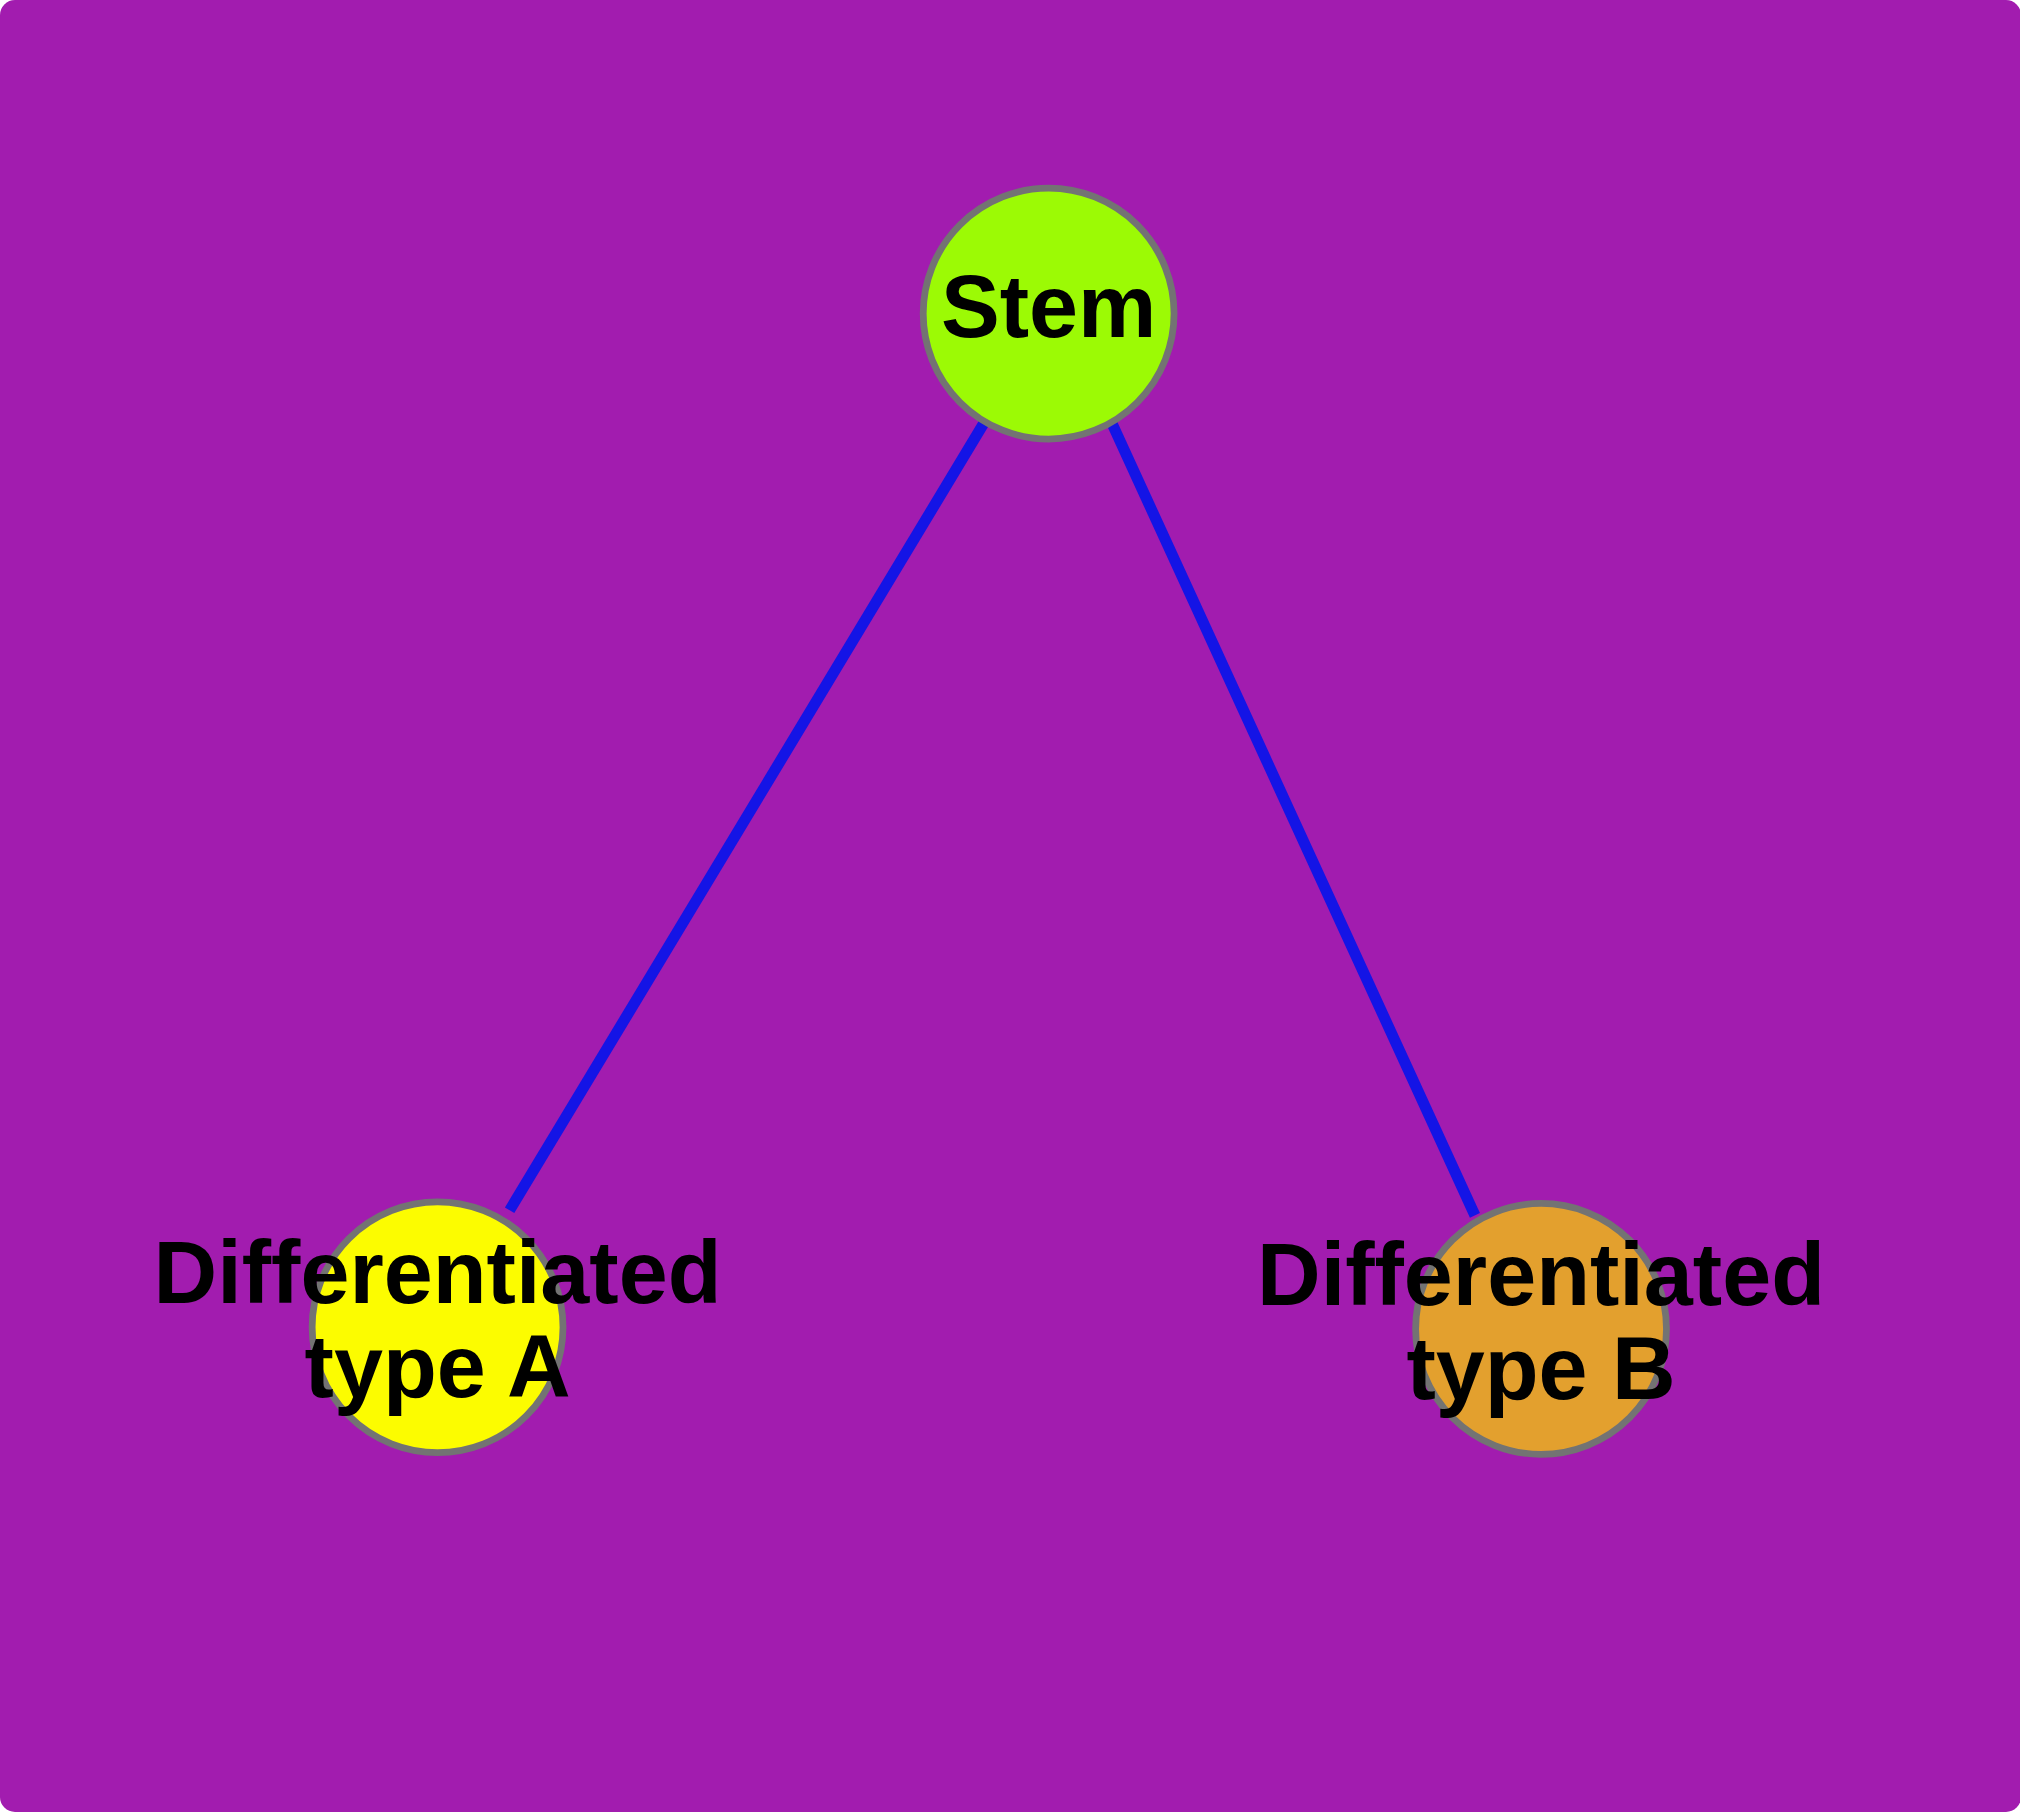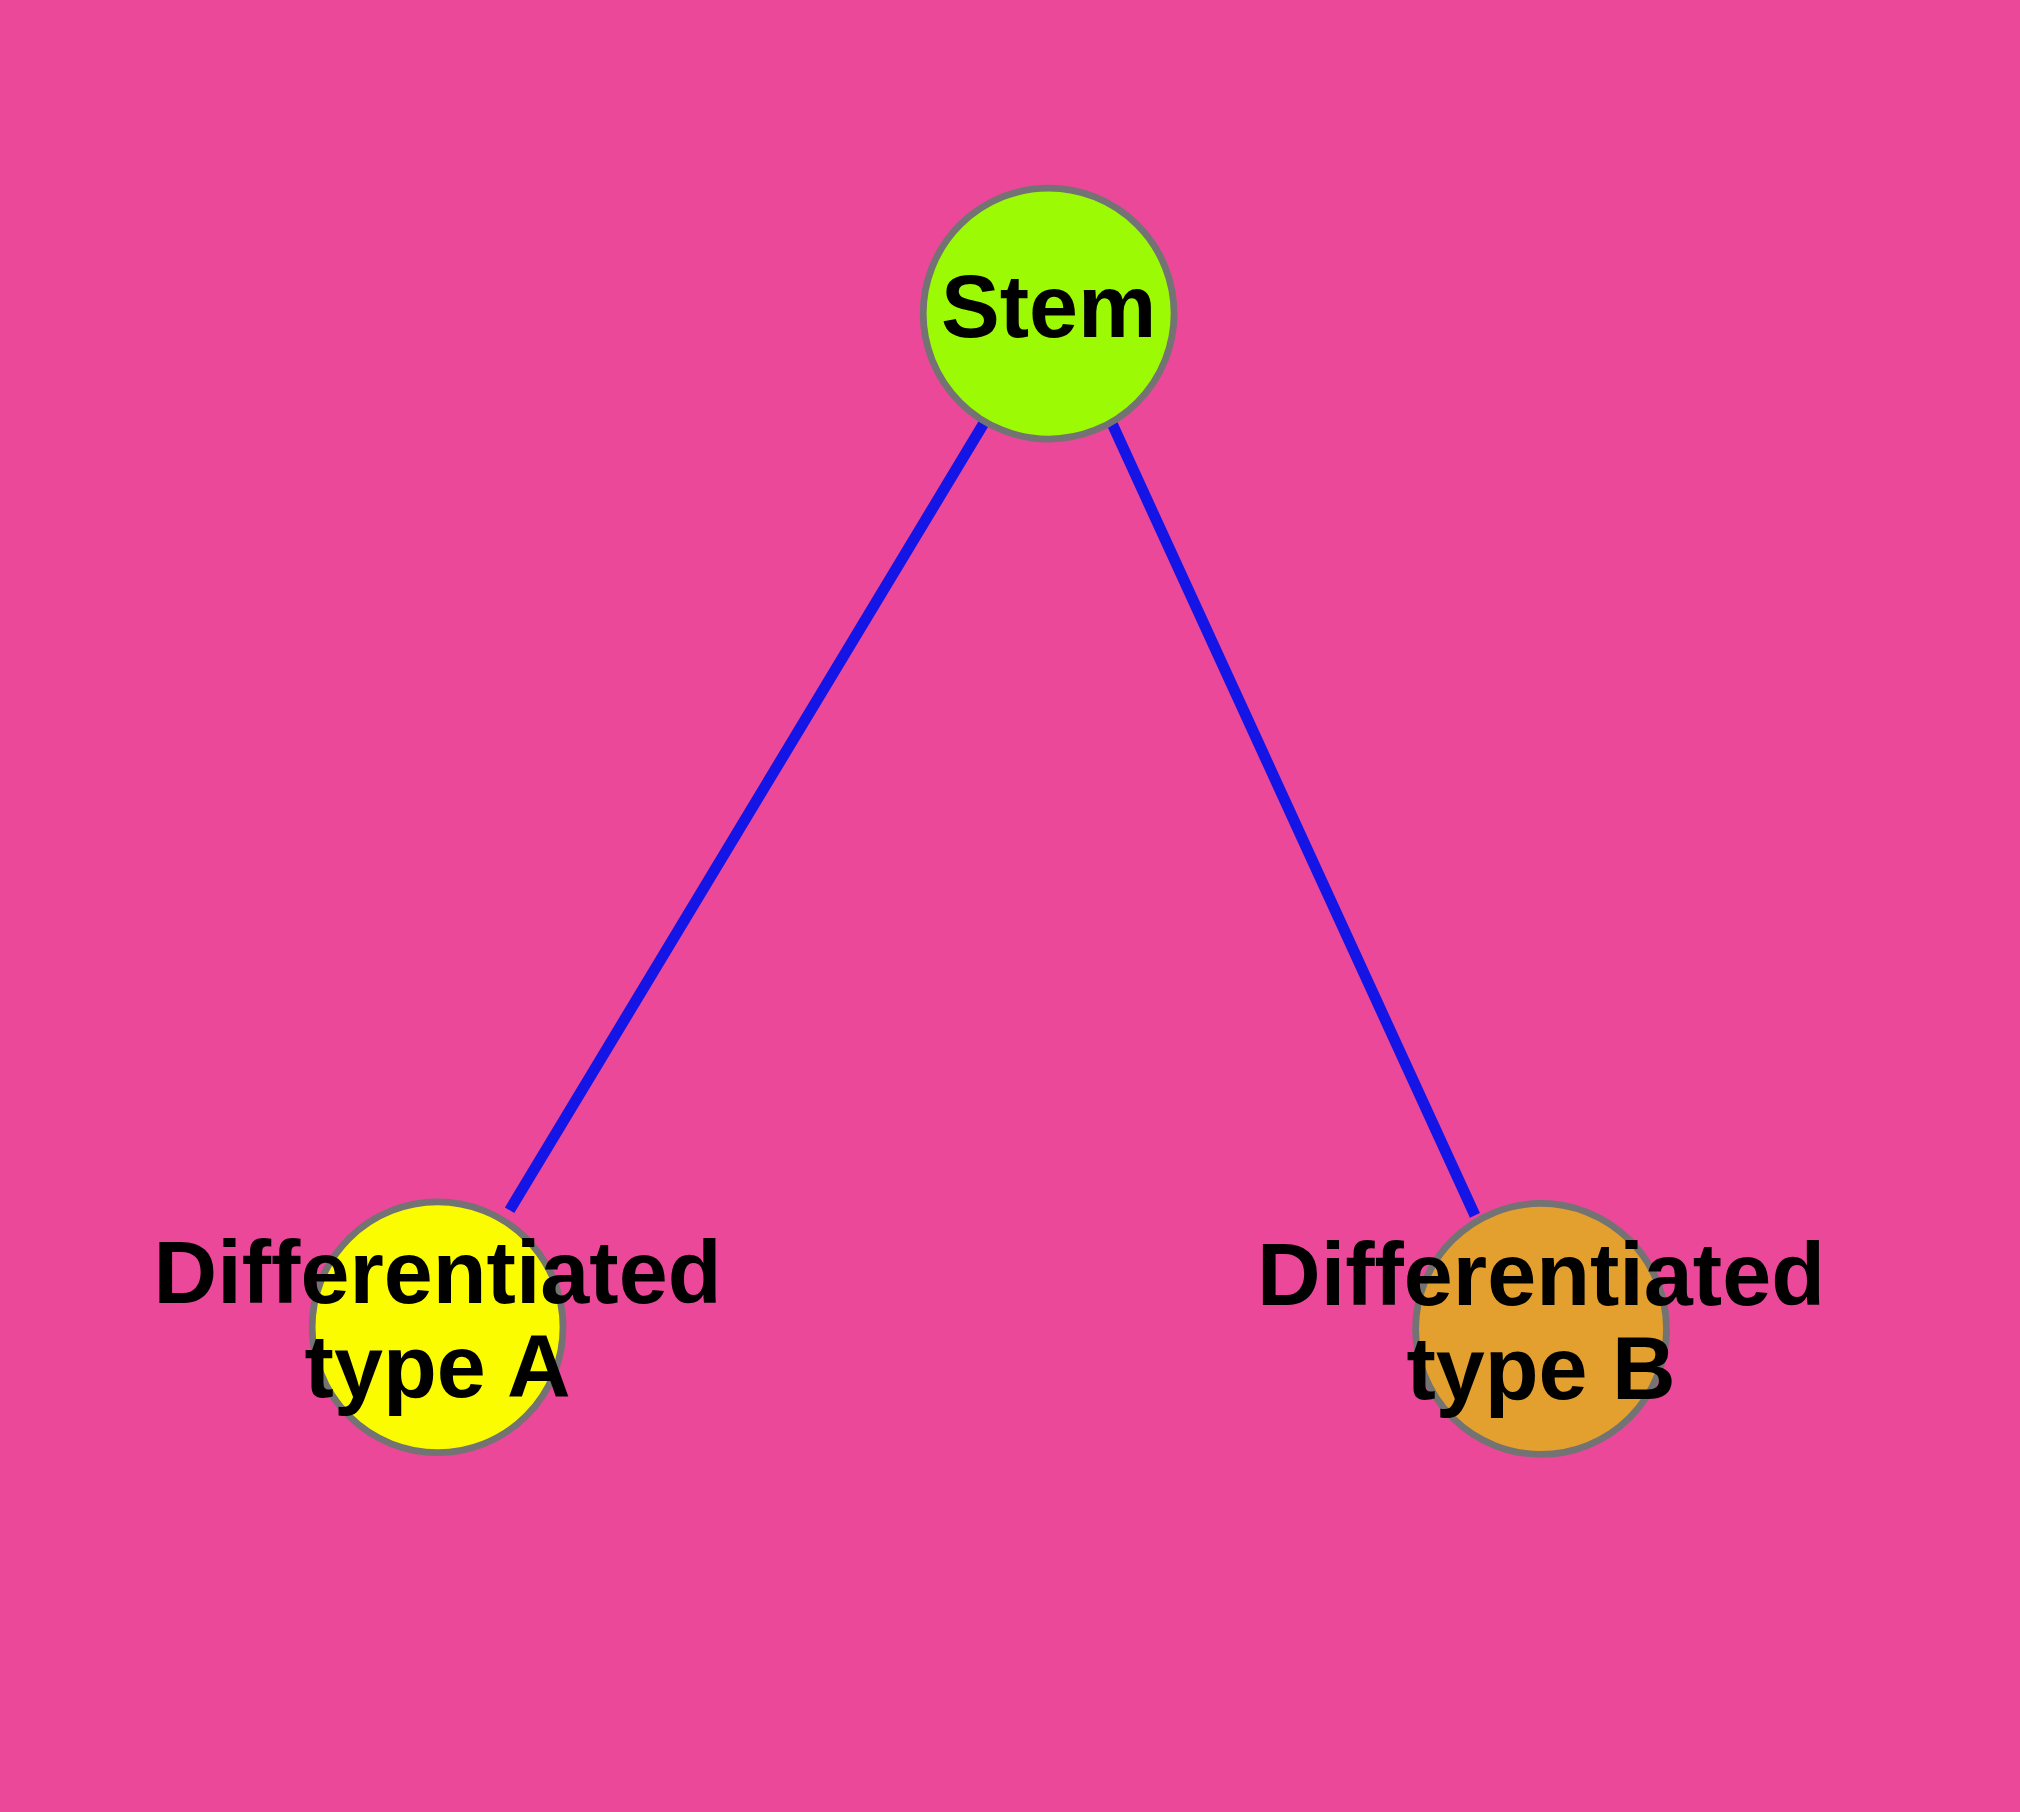--- a/index.html
+++ b/index.html
@@ -4,23 +4,24 @@
 <style>
   html, body {
     margin: 0;
     padding: 0;
     background: #ffffff;
   }
   #canvas {
     position: relative;
     width: 2021px;
     height: 1812px;
-    background: #ec4899;
+    background: #a21caf;
     overflow: hidden;
     font-family: "Liberation Sans", sans-serif;
+    border-radius: 15px;
   }
   #graph-svg {
     position: absolute;
     left: 0;
     top: 0;
     width: 2021px;
     height: 1812px;
     display: block;
   }
   .edge-line {

